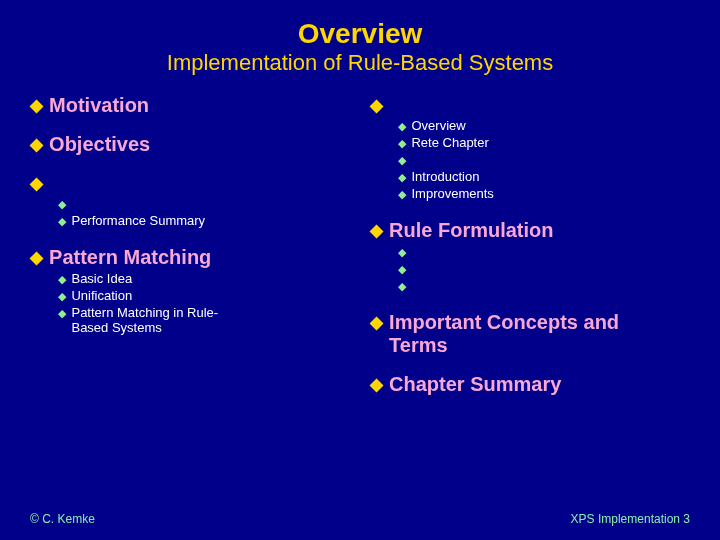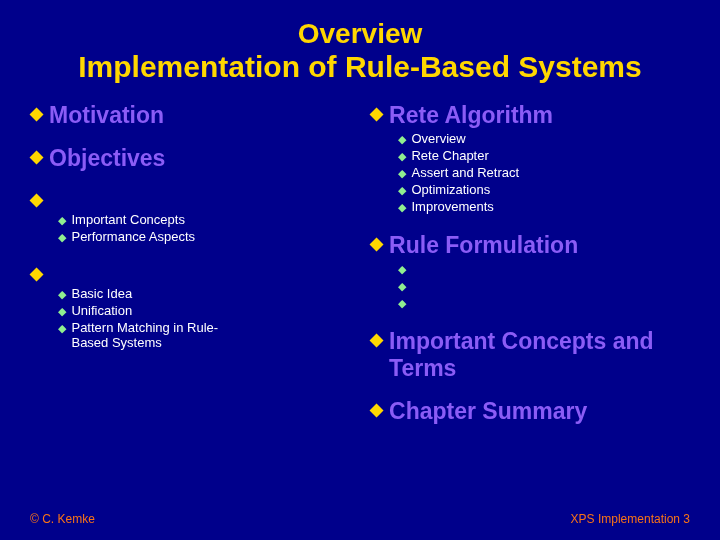--- a/index.html
+++ b/index.html
@@ -21,22 +21,22 @@
     .title-section {
       text-align: center;
       margin-bottom: 18px;
     }
     .title-line1 {
       font-size: 28px;
       font-weight: bold;
       color: #FFD700;
     }
     .title-line2 {
-      font-size: 30px;
-      font-weight: bold;
+      font-size: 22px;
+      font-weight: normal;
       color: #FFD700;
     }
     .content {
       display: flex;
       flex: 1;
       gap: 20px;
     }
     .col {
       flex: 1;
       display: flex;
@@ -51,22 +51,22 @@
       font-weight: bold;
       margin-bottom: 2px;
     }
     .main-bullet {
       color: #FFD700;
       font-size: 17px;
       margin-top: 1px;
       flex-shrink: 0;
     }
     .main-text {
-      color: #8b5cf6;
-      font-size: 23px;
+      color: #f9a8d4;
+      font-size: 20px;
       font-weight: bold;
     }
     .sub-items {
       margin-left: 28px;
       display: flex;
       flex-direction: column;
       gap: 2px;
       margin-bottom: 4px;
     }
     .sub-item {
@@ -83,21 +83,21 @@
     }
     .sub-text {
       color: white;
       font-size: 13px;
     }
     .footer {
       display: flex;
       justify-content: space-between;
       margin-top: 24px;
       font-size: 12px;
-      color: #f97316;
+      color: #86efac;
     }
     .section-gap {
       margin-bottom: 6px;
     }
   </style>
 </head>
 <body>
 
 <div class="container">
   <div class="title-section">
@@ -123,32 +123,32 @@
         </div>
       </div>
 
       <div class="section-gap">
         <div class="main-item">
           <span class="main-bullet">◆</span>
         </div>
         <div class="sub-items">
           <div class="sub-item">
             <span class="sub-bullet">◆</span>
-            <span class="sub-text">Important Concepts</span>
-          </div>
-          <div class="sub-item">
-            <span class="sub-bullet">◆</span>
-            <span class="sub-text">Performance Aspects</span>
-          </div>
-        </div>
-      </div>
-
-      <div class="section-gap">
-        <div class="main-item">
-          <span class="main-bullet">◆</span>
+          </div>
+          <div class="sub-item">
+            <span class="sub-bullet">◆</span>
+            <span class="sub-text">Performance Summary</span>
+          </div>
+        </div>
+      </div>
+
+      <div class="section-gap">
+        <div class="main-item">
+          <span class="main-bullet">◆</span>
+          <span class="main-text">Pattern Matching</span>
         </div>
         <div class="sub-items">
           <div class="sub-item">
             <span class="sub-bullet">◆</span>
             <span class="sub-text">Basic Idea</span>
           </div>
           <div class="sub-item">
             <span class="sub-bullet">◆</span>
             <span class="sub-text">Unification</span>
           </div>
@@ -158,38 +158,36 @@
           </div>
         </div>
       </div>
     </div>
 
     <div class="col">
 
       <div class="section-gap">
         <div class="main-item">
           <span class="main-bullet">◆</span>
-          <span class="main-text">Rete Algorithm</span>
         </div>
         <div class="sub-items">
           <div class="sub-item">
             <span class="sub-bullet">◆</span>
             <span class="sub-text">Overview</span>
           </div>
           <div class="sub-item">
             <span class="sub-bullet">◆</span>
             <span class="sub-text">Rete Chapter</span>
           </div>
           <div class="sub-item">
             <span class="sub-bullet">◆</span>
-            <span class="sub-text">Assert and Retract</span>
-          </div>
-          <div class="sub-item">
-            <span class="sub-bullet">◆</span>
-            <span class="sub-text">Optimizations</span>
+          </div>
+          <div class="sub-item">
+            <span class="sub-bullet">◆</span>
+            <span class="sub-text">Introduction</span>
           </div>
           <div class="sub-item">
             <span class="sub-bullet">◆</span>
             <span class="sub-text">Improvements</span>
           </div>
         </div>
       </div>
 
       <div class="section-gap">
         <div class="main-item">

